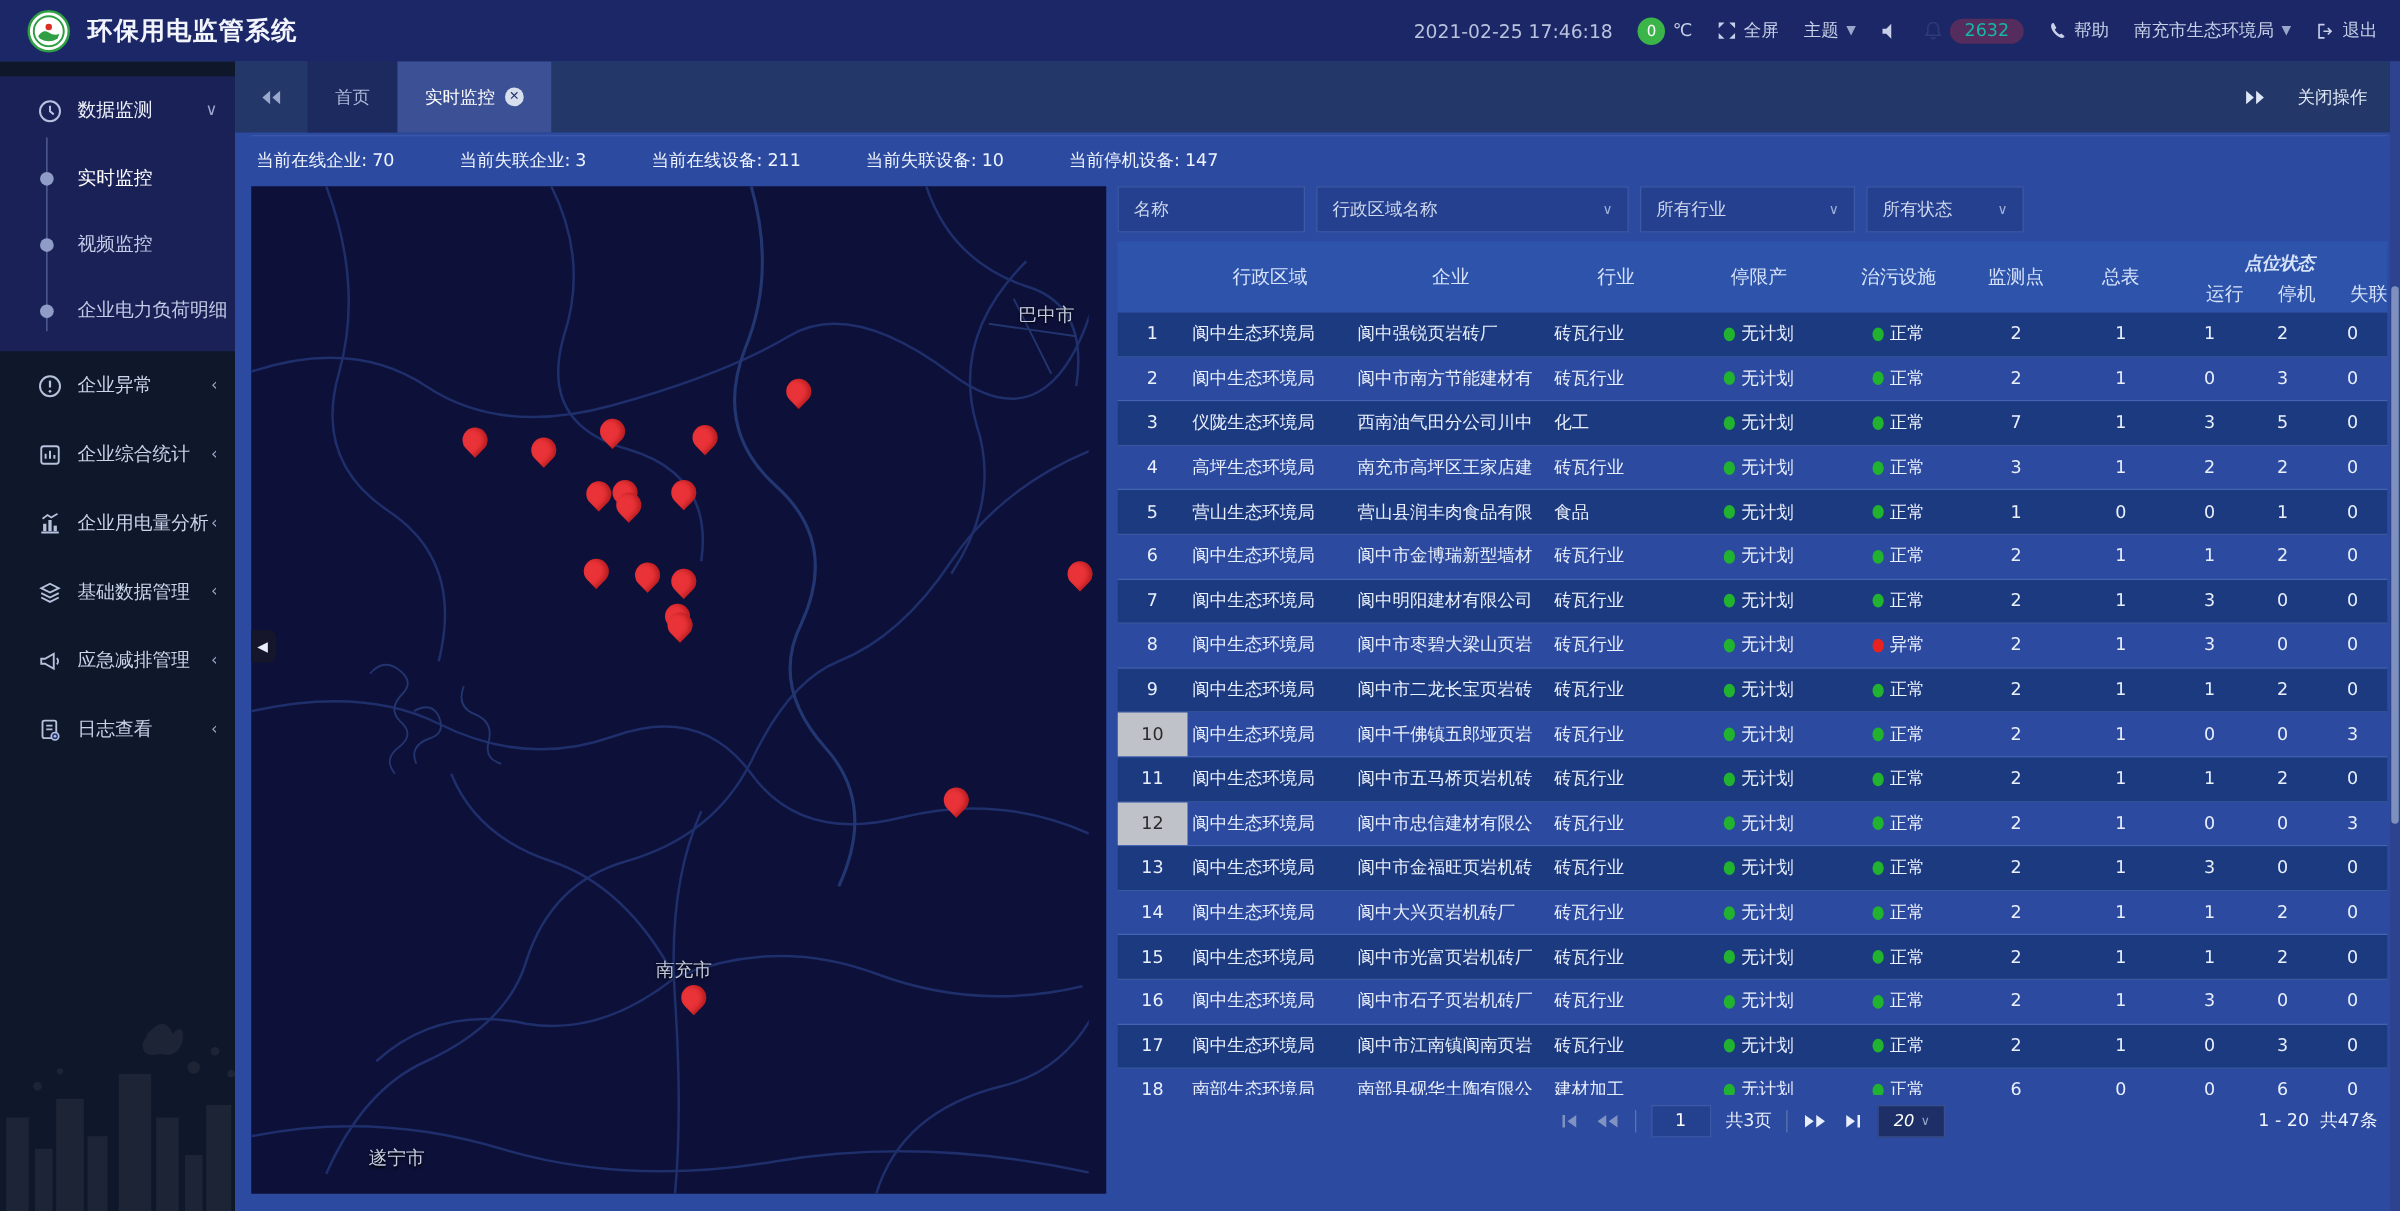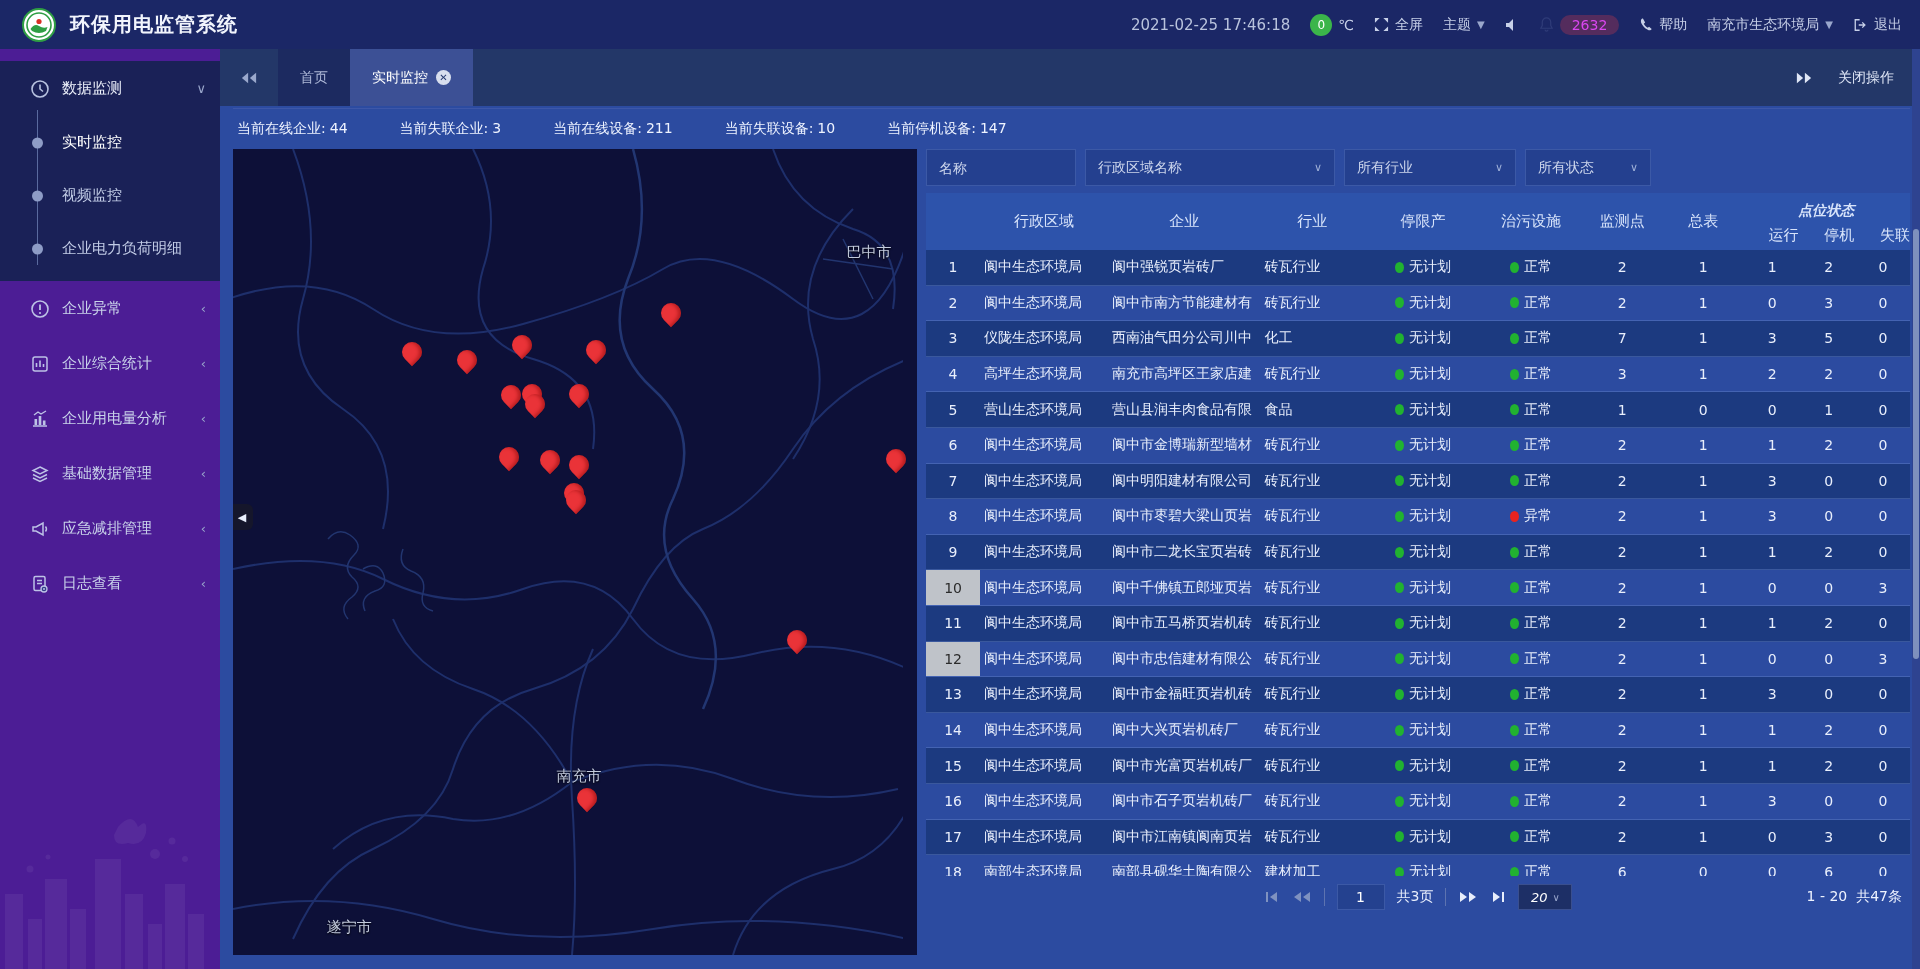--- a/index.html
+++ b/index.html
@@ -10,26 +10,26 @@
   .app-header { height:49px; background:#1b2766; display:flex; align-items:center; padding:0 18px 0 22px; position:relative; z-index:5; }
   .logo { width:34px; height:34px; border-radius:50%; background:#fff; border:2px solid #2f9e44; display:flex; align-items:center; justify-content:center; flex:0 0 auto; }
   .app-title { font-size:20px; font-weight:bold; color:#f2f5fd; margin-left:14px; letter-spacing:1px; }
   .header-right { margin-left:auto; display:flex; align-items:center; gap:20px; font-size:14px; color:#c7d0e8; }
   .datetime { color:#b9c3dd; font-size:15px; }
   .temp-wrap { display:flex; align-items:center; gap:6px; }
   .temp-badge { width:22px; height:22px; border-radius:50%; background:#3bb54a; color:#fff; font-size:12px; display:flex; align-items:center; justify-content:center; }
   .hbtn { display:flex; align-items:center; gap:6px; cursor:pointer; color:#c7d0e8; }
   .hbtn svg { display:block; }
   .caret { font-size:10px; color:#9aa7cc; }
-  .notif-pill { background:rgba(178,52,80,.38); color:#d946ef; border-radius:11px; padding:2px 12px; font-size:14px; }
+  .notif-pill { background:rgba(178,52,80,.38); color:#14b8a6; border-radius:11px; padding:2px 12px; font-size:14px; }
   .bell { opacity:.45; }
 
   
   .app-body { display:flex; height:920px; }
-  .sidebar { width:220px; background:#4c1d95; position:relative; flex:0 0 auto; overflow:hidden; }
+  .sidebar { width:188px; background:#0f172a; position:relative; flex:0 0 auto; overflow:hidden; }
   .menu { padding-top:12px; position:relative; z-index:2; }
   .menu-item { height:55px; display:flex; align-items:center; padding:0 14px 0 30px; color:#c9d3ea; font-size:15px; cursor:pointer; }
   .menu-item .mi-icon { width:20px; height:20px; margin-right:12px; flex:0 0 auto; opacity:.9; }
   .menu-item .chev { margin-left:auto; font-size:13px; color:#9aa7cc; }
   .menu-group { background:#1a2157; padding-bottom:6px; }
   .menu-group .menu-item.group-head { color:#eef2fc; }
   .submenu { position:relative; }
   .submenu::before { content:""; position:absolute; left:37px; top:-6px; bottom:10px; width:1px; background:#5a6a9e; }
   .submenu-item { height:53px; display:flex; align-items:center; padding-left:62px; position:relative; color:#c2cce6; font-size:15px; cursor:pointer; }
   .submenu-item::before { content:""; position:absolute; left:32px; top:50%; transform:translateY(-50%); width:11px; height:11px; border-radius:50%; background:#8e9cc6; }
@@ -298,21 +298,21 @@
               <path d="M1 1l7 6-7 6z"></path>
               <path d="M10 1l7 6-7 6z"></path>
             </g>
         </svg>
         <span>关闭操作</span>
       </div>
     </div>
 
     <div class="content">
       <div class="statusbar" id="statusbar">
-          <span class="status-item"><span>当前在线企业:</span><b>44</b></span>
+          <span class="status-item"><span>当前在线企业:</span><b>70</b></span>
           <span class="status-item"><span>当前失联企业:</span><b>3</b></span>
           <span class="status-item"><span>当前在线设备:</span><b>211</b></span>
           <span class="status-item"><span>当前失联设备:</span><b>10</b></span>
           <span class="status-item"><span>当前停机设备:</span><b>147</b></span>
         </div>
 
       <div class="content-row">
 
         <div class="map">
           <svg class="roads" width="670" height="806" viewBox="0 0 670 806">

